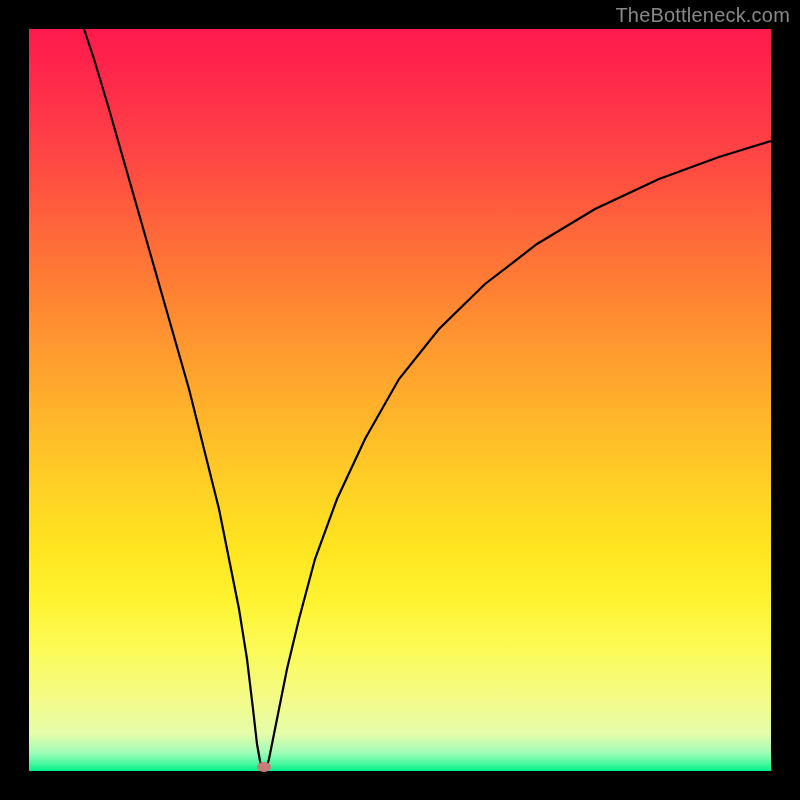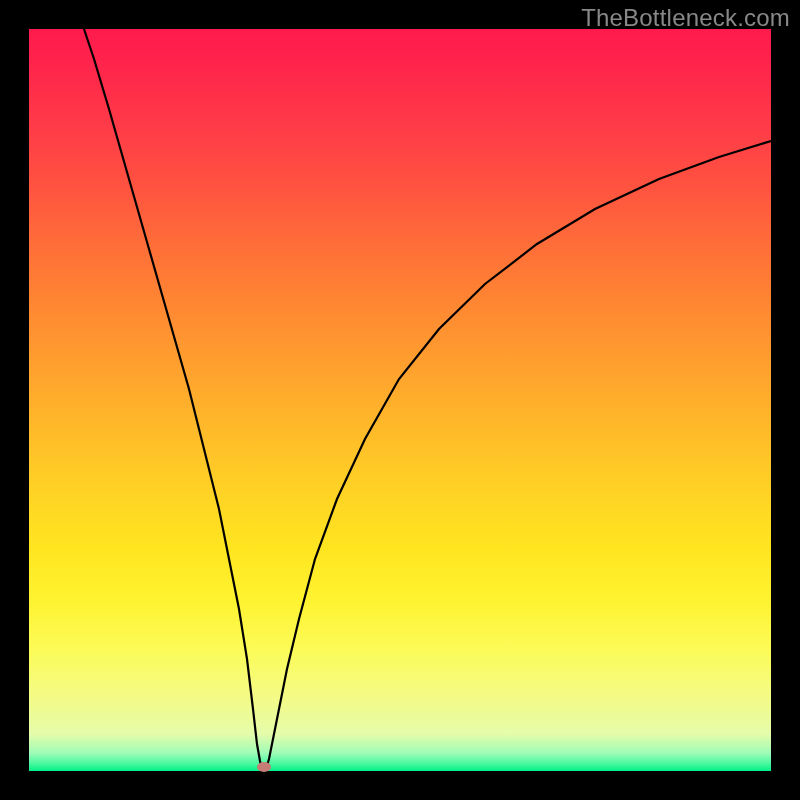--- a/index.html
+++ b/index.html
@@ -36,21 +36,21 @@
       #a2fcb8 97.5%,
       #4af8a0 99%,
       #00f088 100%
     );
   }
   .watermark {
     position: absolute;
     top: 4px;
     right: 10px;
     color: #888;
-    font-size: 24px;
+    font-size: 20px;
     font-weight: normal;
     letter-spacing: 0.2px;
   }
   svg.curve {
     position: absolute;
     left: 29px;
     top: 29px;
     width: 742px;
     height: 742px;
     overflow: visible;

